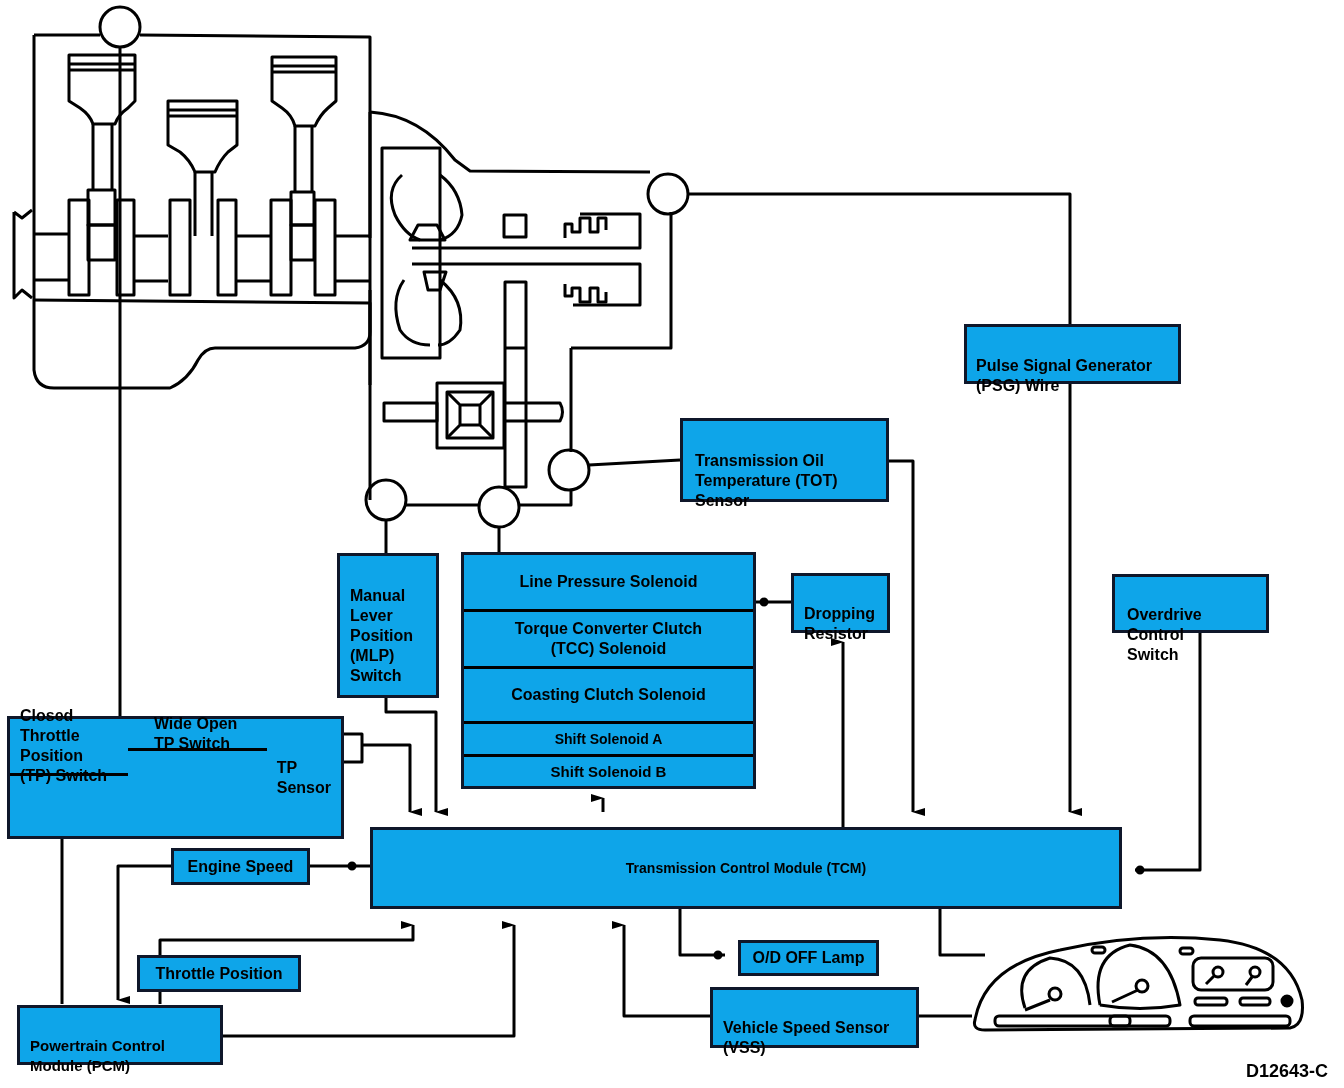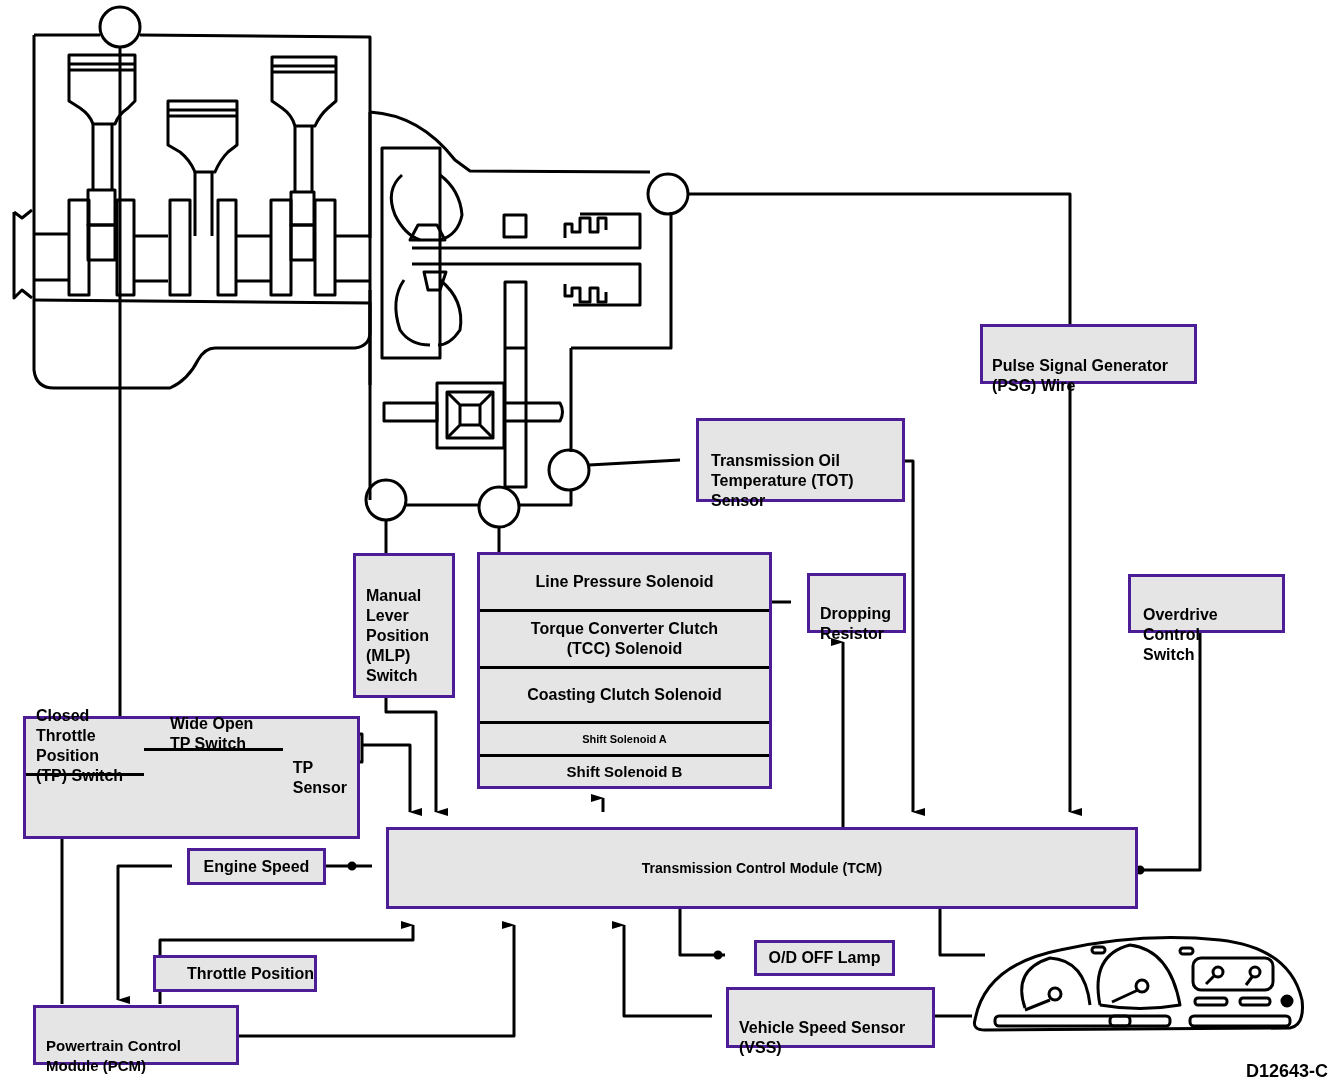--- a/index.html
+++ b/index.html
@@ -1,18 +1,18 @@
 <!DOCTYPE html>
 <html><head>
   <meta charset="utf-8">
   <style>
     html, body { margin: 0; padding: 0; background: #ffffff; }
     body { width: 1344px; height: 1088px; position: relative; overflow: hidden; font-family: "Liberation Sans", sans-serif; }
     svg#diagram { position: absolute; left: 0; top: 0; }
-    .box { position: absolute; border: 3px solid #4c1d95; background: #e5e5e5; box-sizing: border-box; font-weight: bold; font-size: 16px; line-height: 20px; color: #000; margin-left: 16px; }
+    .box { position: absolute; border: 3px solid #0f172a; background: #0ea5e9; box-sizing: border-box; font-weight: bold; font-size: 16px; line-height: 20px; color: #000; }
     .seg { border-bottom: 3px solid #000; box-sizing: border-box; display: flex; align-items: center; }
     .seg:last-child { border-bottom: none; }
     .center { justify-content: center; text-align: center; }
     .ref { position: absolute; right: 16px; bottom: 6px; font-weight: bold; font-size: 18px; color: #000; }
   </style>
 </head>
 <body>
 
 <svg id="diagram" width="1344" height="1088" viewBox="0 0 1344 1088">
   <defs>
@@ -186,21 +186,21 @@
 
 <div class="box" style="left:1112px;top:574px;width:157px;height:59px;padding:8px 12px;white-space:pre-line;">
   <span>Overdrive Control
 Switch</span>
 </div>
 
 <div class="box" style="left:171px;top:848px;width:139px;height:37px;display:flex;align-items:center;justify-content:center;">
   <span>Engine Speed</span>
 </div>
 
-<div class="box" style="left:137px;top:955px;width:164px;height:37px;display:flex;align-items:center;justify-content:flex-end;">
+<div class="box" style="left:137px;top:955px;width:164px;height:37px;display:flex;align-items:center;justify-content:center;">
   <span>Throttle Position</span>
 </div>
 
 <div class="box" style="left:738px;top:940px;width:141px;height:36px;display:flex;align-items:center;justify-content:center;">
   <span>O/D OFF Lamp</span>
 </div>
 
 <div class="box" style="left:710px;top:987px;width:209px;height:61px;padding:8px 10px;white-space:pre-line;">
   <span>Vehicle Speed Sensor
 (VSS)</span>
@@ -223,21 +223,21 @@
   <div class="seg center" style="height:57px;">
     <span>Line Pressure Solenoid</span>
   </div>
   <div class="seg center" style="height:57px;white-space:pre-line;">
     <span>Torque Converter Clutch
 (TCC) Solenoid</span>
   </div>
   <div class="seg center" style="height:55px;">
     <span>Coasting Clutch Solenoid</span>
   </div>
-  <div class="seg center" style="height:33px;font-size:11px;">
+  <div class="seg center" style="height:33px;font-size:14px;">
     <span>Shift Solenoid A</span>
   </div>
   <div class="seg center" style="flex:1;font-size:15px;">
     <span>Shift Solenoid B</span>
   </div>
 </div>
 
 <div class="ref">D12643-C</div>
 
 </body></html>

